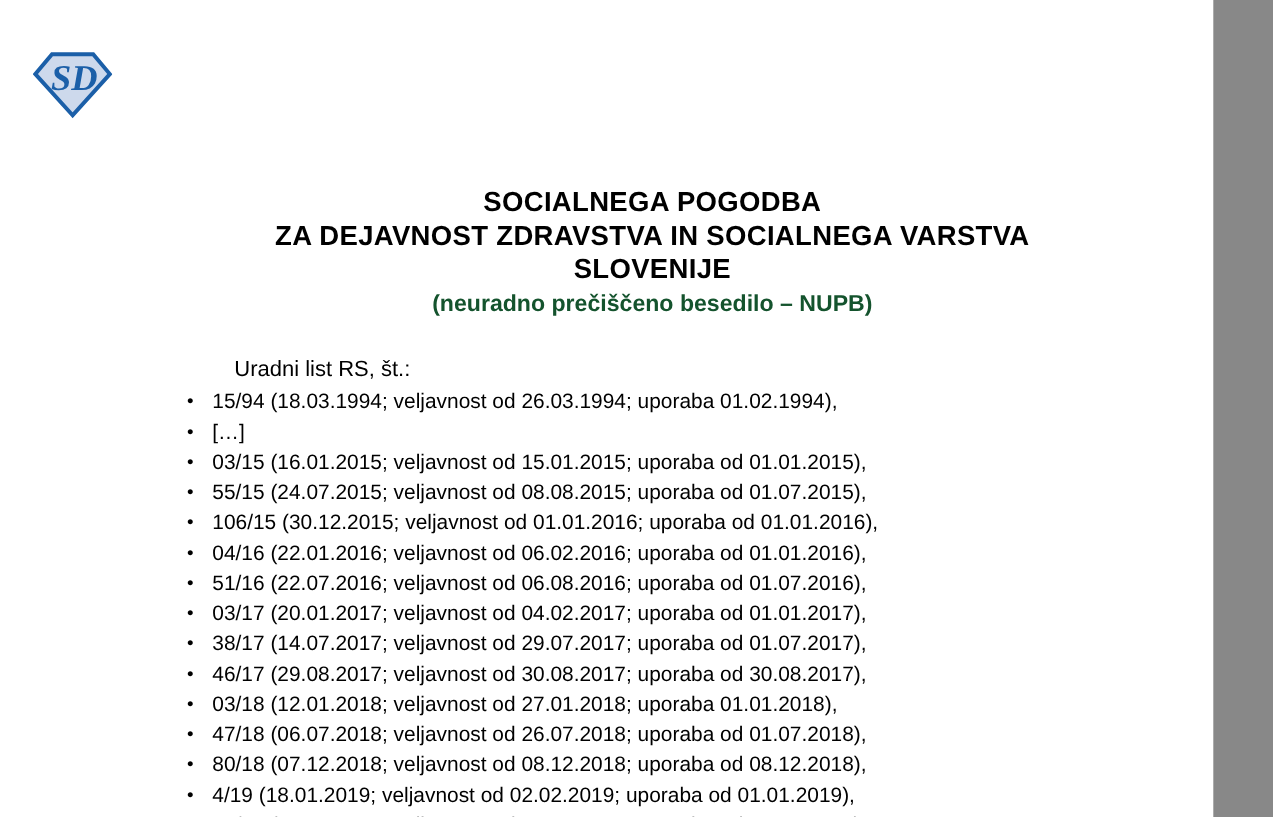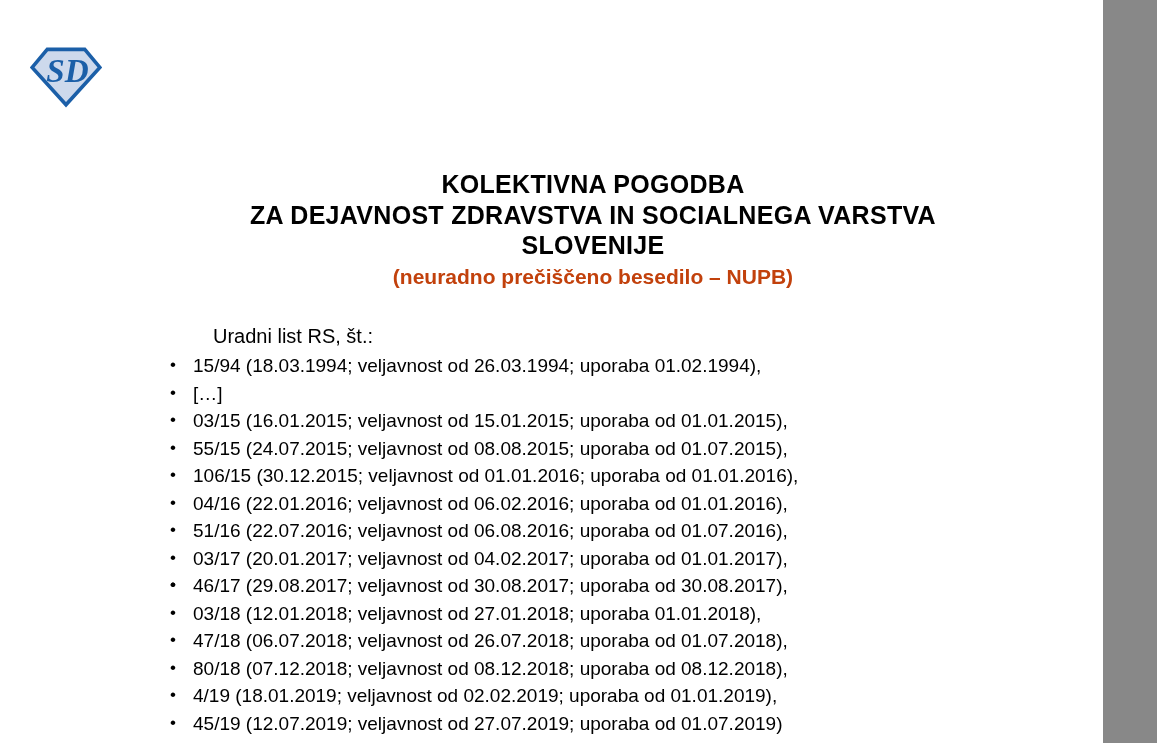--- a/index.html
+++ b/index.html
@@ -71,38 +71,38 @@
 <body>
 
 <div class="page">
 
   <svg class="logo" viewBox="0 0 100 88" xmlns="http://www.w3.org/2000/svg">
     <path d="M50 84 L3 32 L24 7 L76 7 L97 32 Z" fill="#cdd9ec" stroke="#1b5fa8" stroke-width="5" stroke-linejoin="miter"></path>
     <text x="52" y="52" text-anchor="middle" font-family="Liberation Serif, DejaVu Serif, serif" font-size="46" font-weight="bold" font-style="italic" fill="#1b5fa8">SD</text>
   </svg>
 
   <div class="title-block">
-    <div class="title-line">KOLEKTIVNA POGODBA</div>
+    <div class="title-line">SOCIALNEGA POGODBA</div>
     <div class="title-line">ZA DEJAVNOST ZDRAVSTVA IN SOCIALNEGA VARSTVA</div>
     <div class="title-line">SLOVENIJE</div>
-    <div class="subtitle-line" id="subtitle" style="color: #c2410c;">(neuradno prečiščeno besedilo – NUPB)</div>
+    <div class="subtitle-line" id="subtitle" style="color: #14532d;">(neuradno prečiščeno besedilo – NUPB)</div>
   </div>
 
   <div class="body-block">
     <div class="intro-line">Uradni list RS, št.:</div>
     <ul class="gazette-list">
         <li class="gz-item"><span class="bullet">•</span><span>15/94 (18.03.1994; veljavnost od 26.03.1994; uporaba 01.02.1994),</span></li>
         <li class="gz-item"><span class="bullet">•</span><span>[…]</span></li>
         <li class="gz-item"><span class="bullet">•</span><span>03/15 (16.01.2015; veljavnost od 15.01.2015; uporaba od 01.01.2015),</span></li>
         <li class="gz-item"><span class="bullet">•</span><span>55/15 (24.07.2015; veljavnost od 08.08.2015; uporaba od 01.07.2015),</span></li>
         <li class="gz-item"><span class="bullet">•</span><span>106/15 (30.12.2015; veljavnost od 01.01.2016; uporaba od 01.01.2016),</span></li>
         <li class="gz-item"><span class="bullet">•</span><span>04/16 (22.01.2016; veljavnost od 06.02.2016; uporaba od 01.01.2016),</span></li>
         <li class="gz-item"><span class="bullet">•</span><span>51/16 (22.07.2016; veljavnost od 06.08.2016; uporaba od 01.07.2016),</span></li>
         <li class="gz-item"><span class="bullet">•</span><span>03/17 (20.01.2017; veljavnost od 04.02.2017; uporaba od 01.01.2017),</span></li>
-        <li class="gz-item"><span class="bullet">•</span></li>
+        <li class="gz-item"><span class="bullet">•</span><span>38/17 (14.07.2017; veljavnost od 29.07.2017; uporaba od 01.07.2017),</span></li>
         <li class="gz-item"><span class="bullet">•</span><span>46/17 (29.08.2017; veljavnost od 30.08.2017; uporaba od 30.08.2017),</span></li>
         <li class="gz-item"><span class="bullet">•</span><span>03/18 (12.01.2018; veljavnost od 27.01.2018; uporaba 01.01.2018),</span></li>
         <li class="gz-item"><span class="bullet">•</span><span>47/18 (06.07.2018; veljavnost od 26.07.2018; uporaba od 01.07.2018),</span></li>
         <li class="gz-item"><span class="bullet">•</span><span>80/18 (07.12.2018; veljavnost od 08.12.2018; uporaba od 08.12.2018),</span></li>
         <li class="gz-item"><span class="bullet">•</span><span>4/19 (18.01.2019; veljavnost od 02.02.2019; uporaba od 01.01.2019),</span></li>
         <li class="gz-item"><span class="bullet">•</span><span>45/19 (12.07.2019; veljavnost od 27.07.2019; uporaba od 01.07.2019)</span></li>
       </ul>
   </div>
 
 </div>

